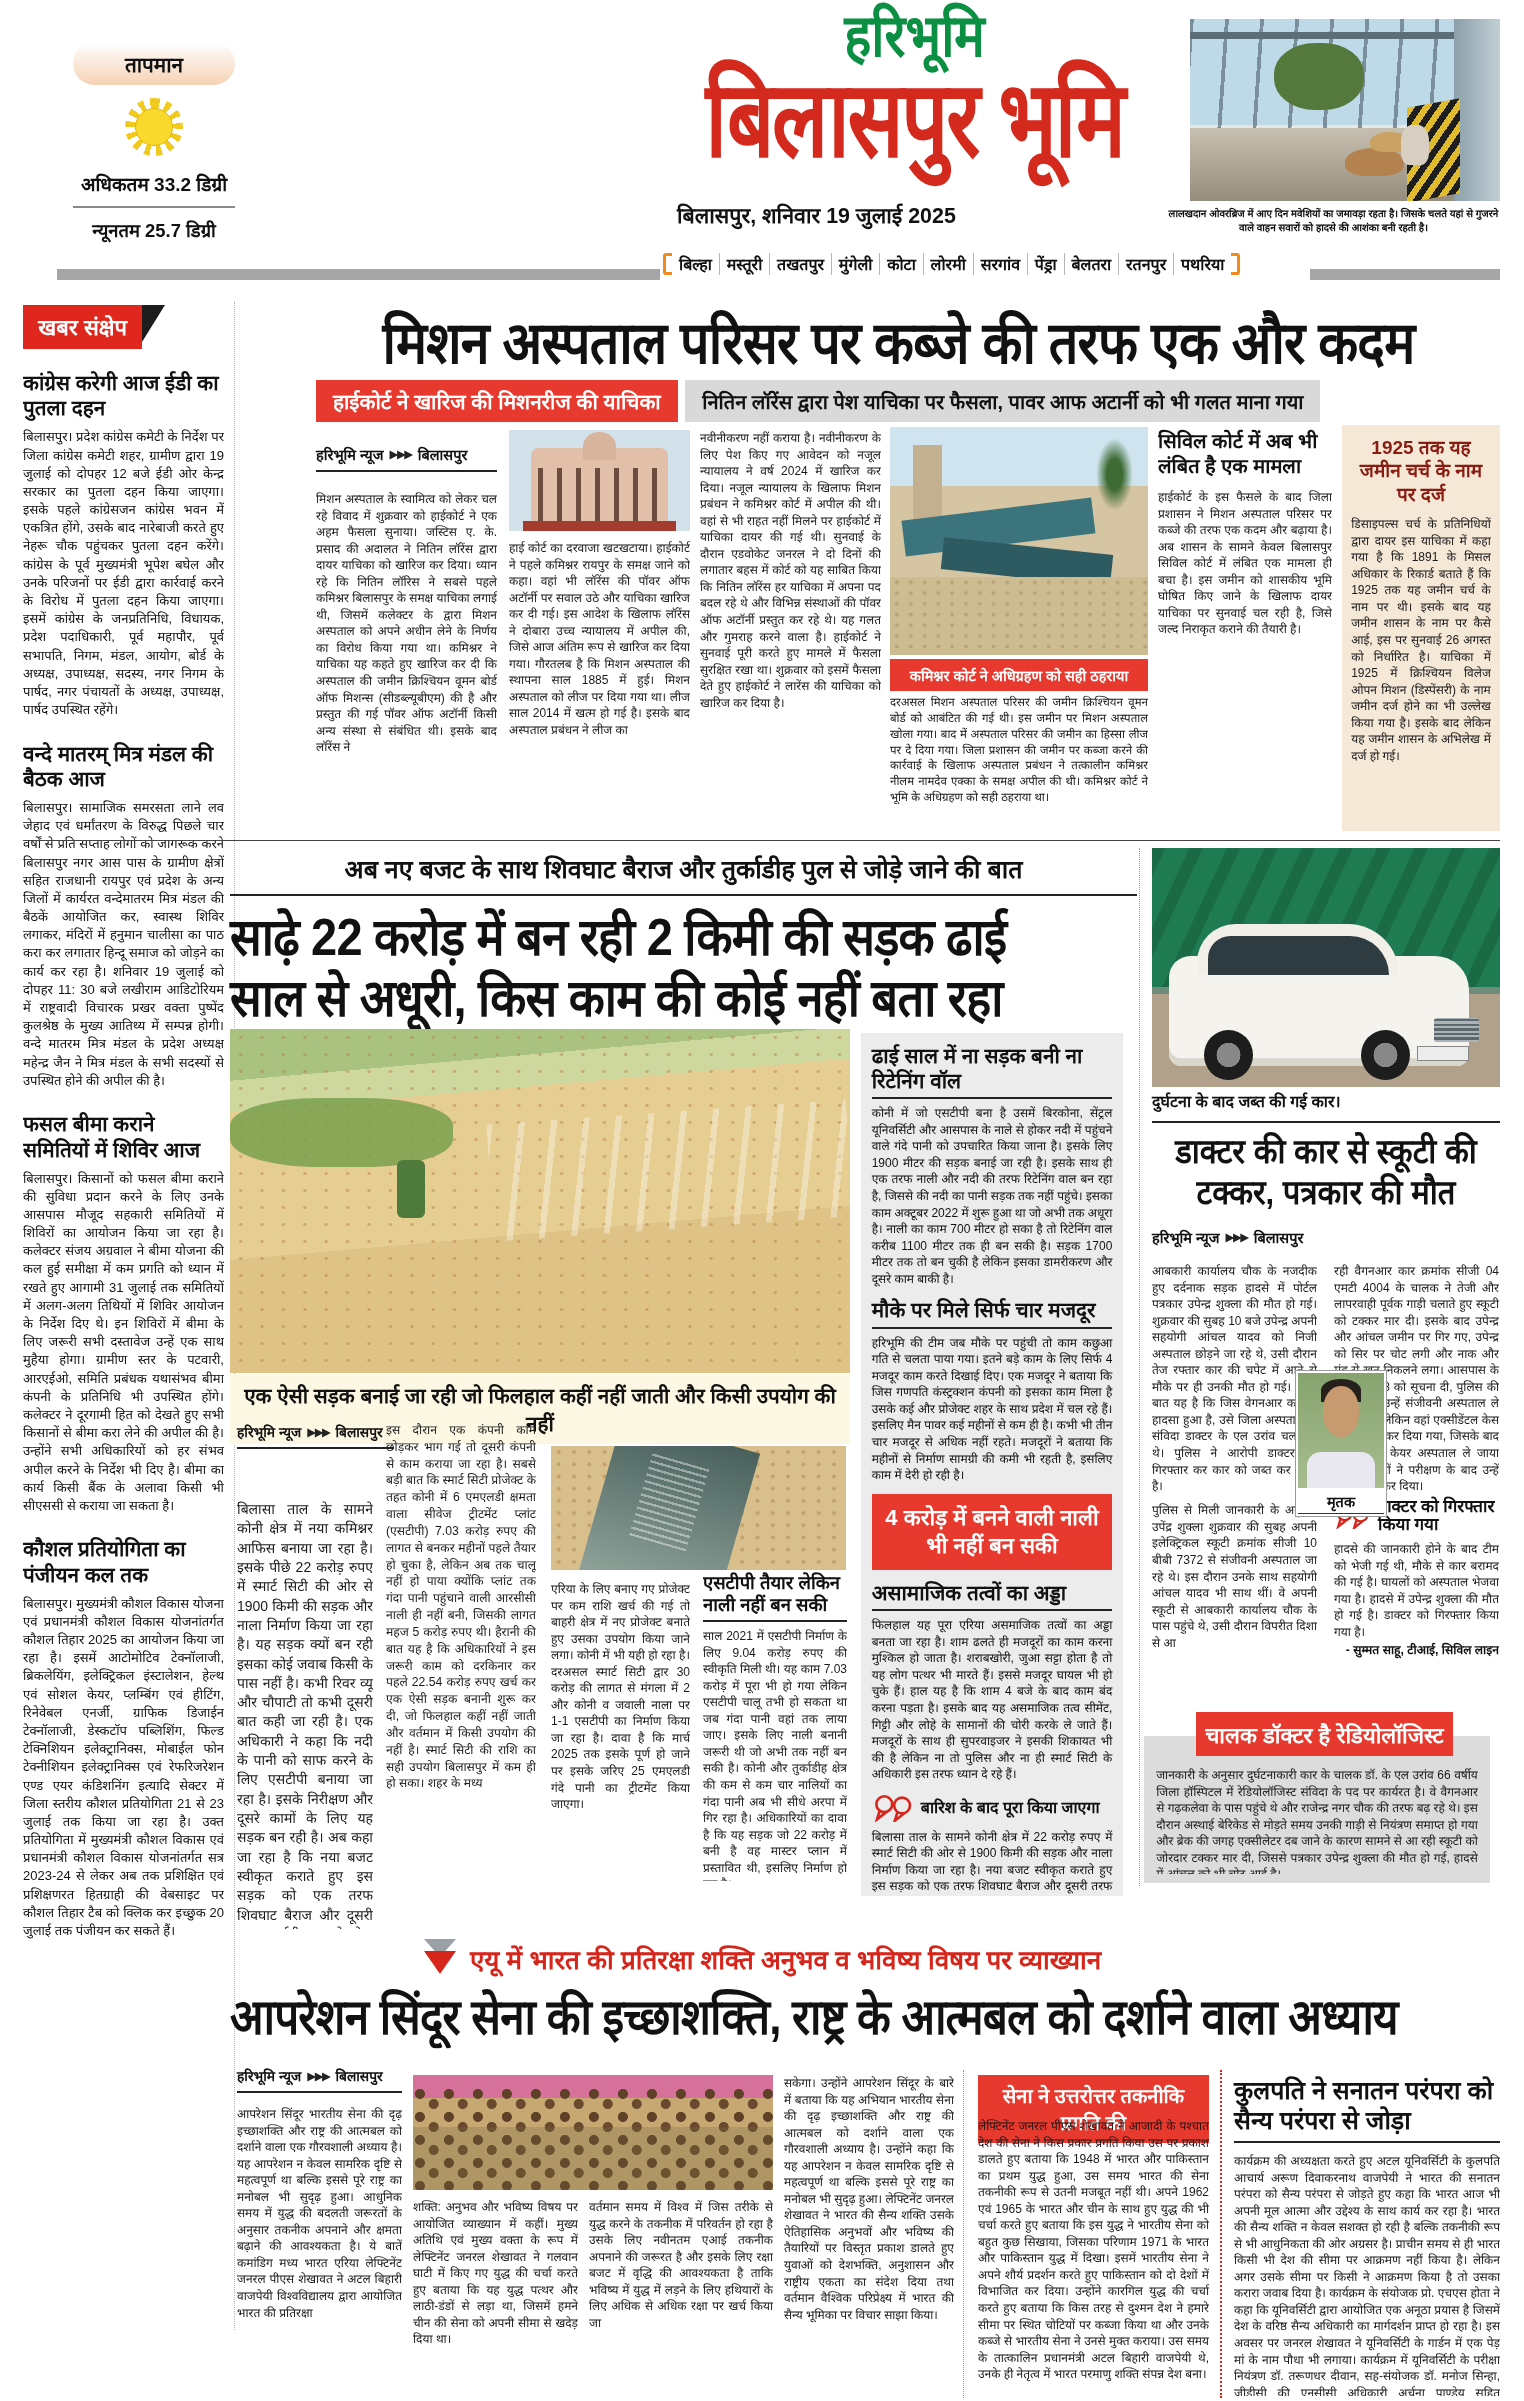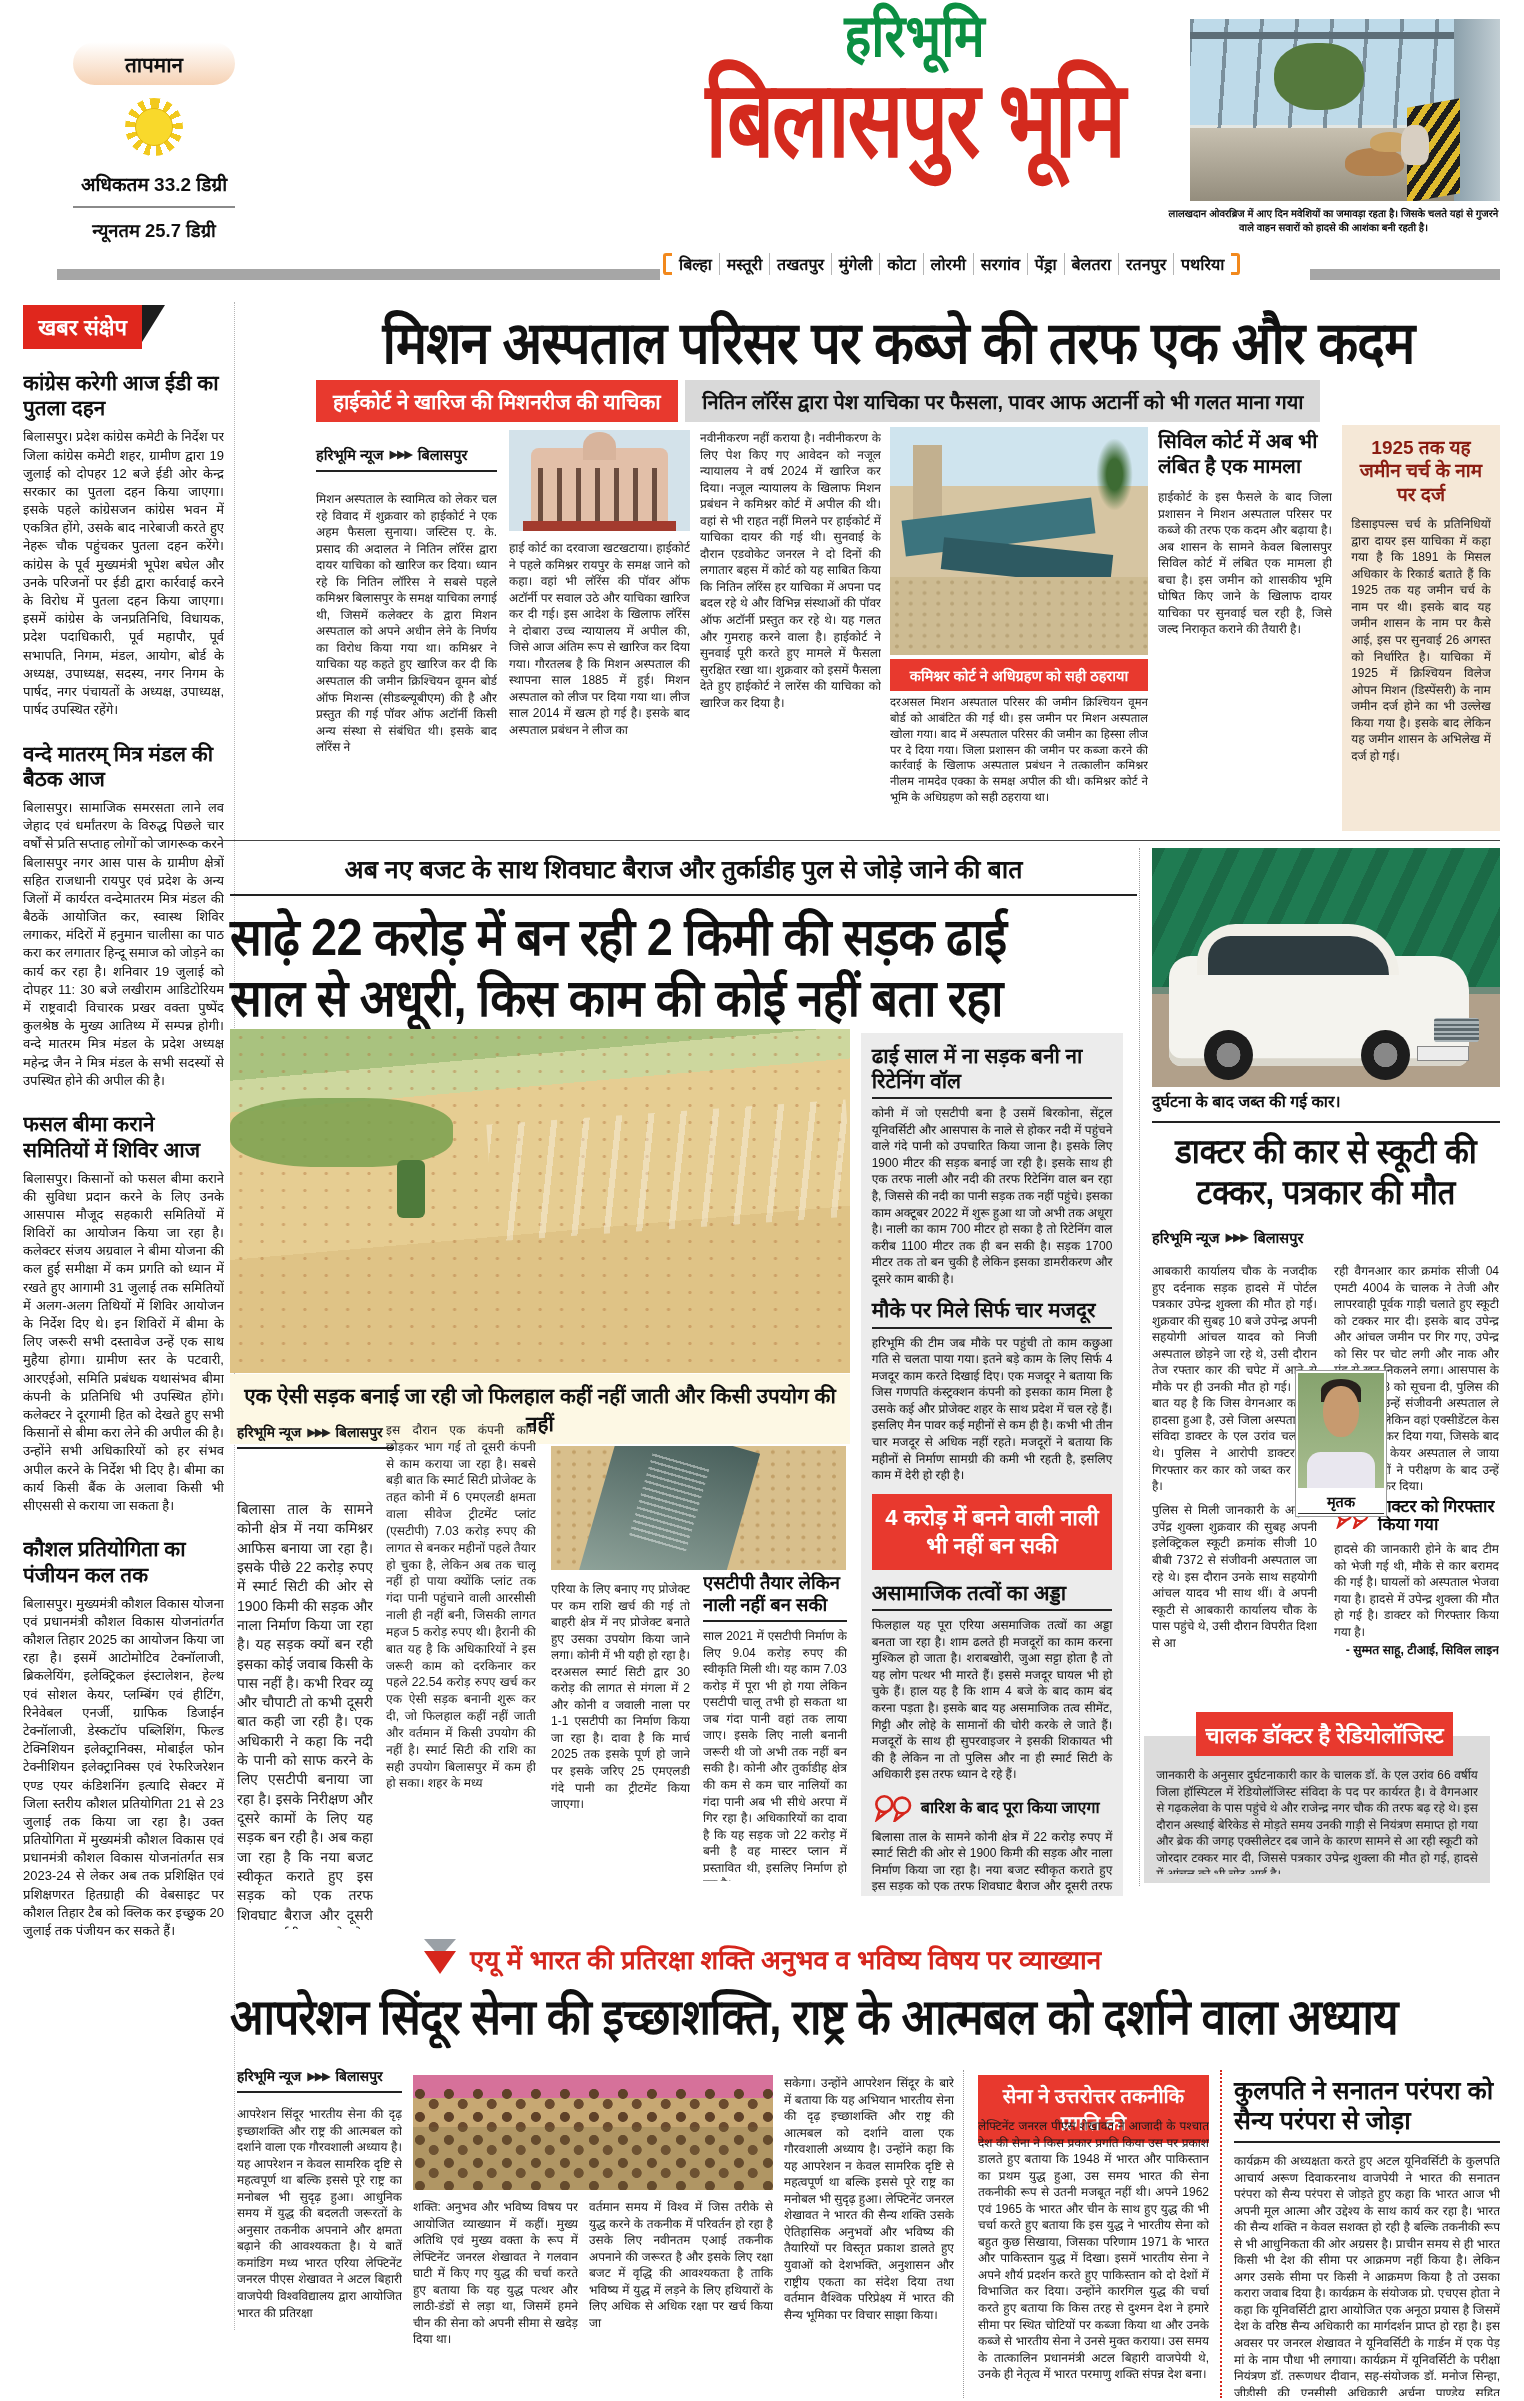--- a/index.html
+++ b/index.html
@@ -222,20 +222,21 @@
     <div class="sun">
         <i></i>
       </div>
     <div class="wmax">अधिकतम 33.2 डिग्री</div>
     <div class="wmin">न्यूनतम 25.7 डिग्री</div>
   </div>
 
   <div class="abs masthead">
     <div class="brand-top">हरिभूमि</div>
     <div class="brand-main">बिलासपुर भूमि</div>
+    <div class="dateline">बिलासपुर, शनिवार 19 जुलाई 2025</div>
   </div>
 
   <figure class="ph bridge">
     <i class="sky"></i>
       <i class="truss"></i>
       <i class="beam"></i>
       <i class="deck"></i>
     <i class="girder"></i>
       <i class="stripe"></i>
       <i class="tree"></i>

